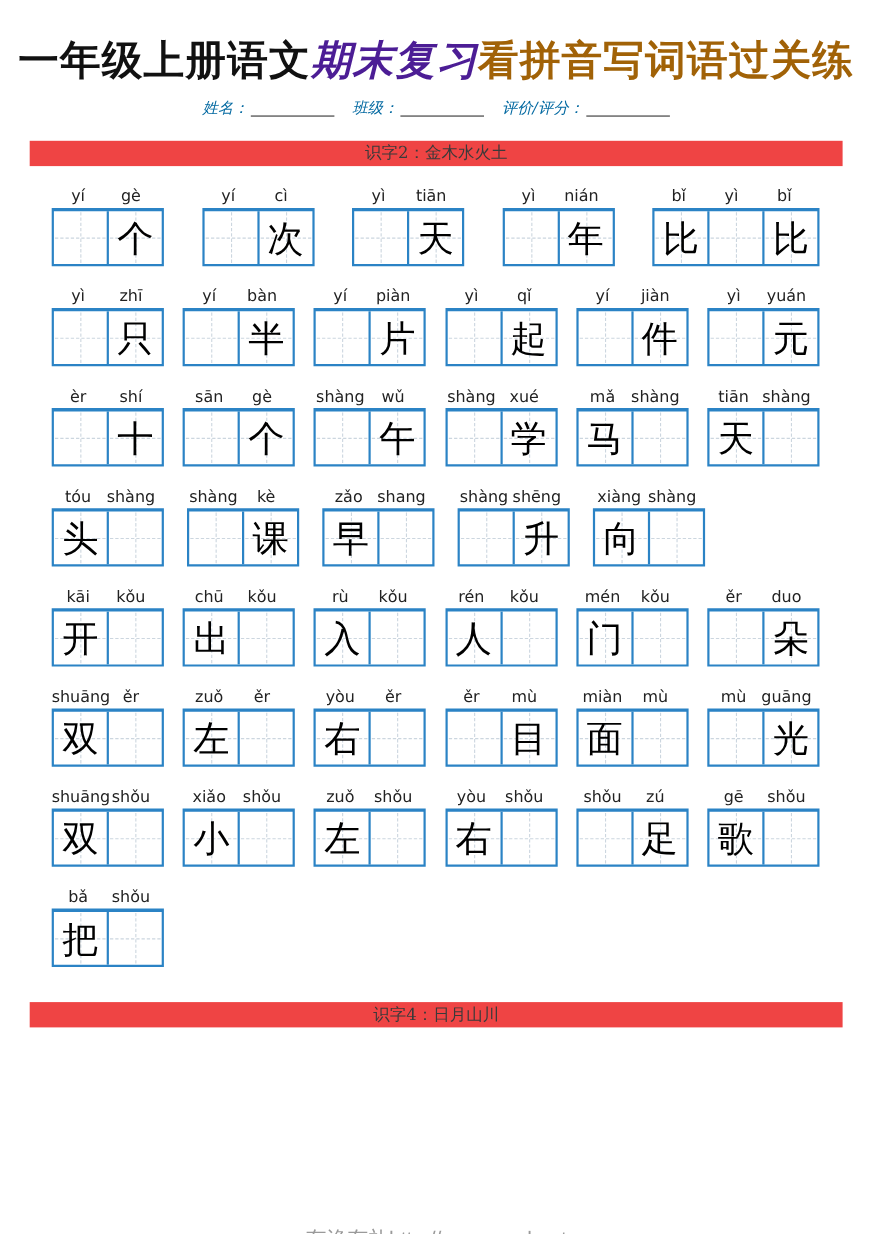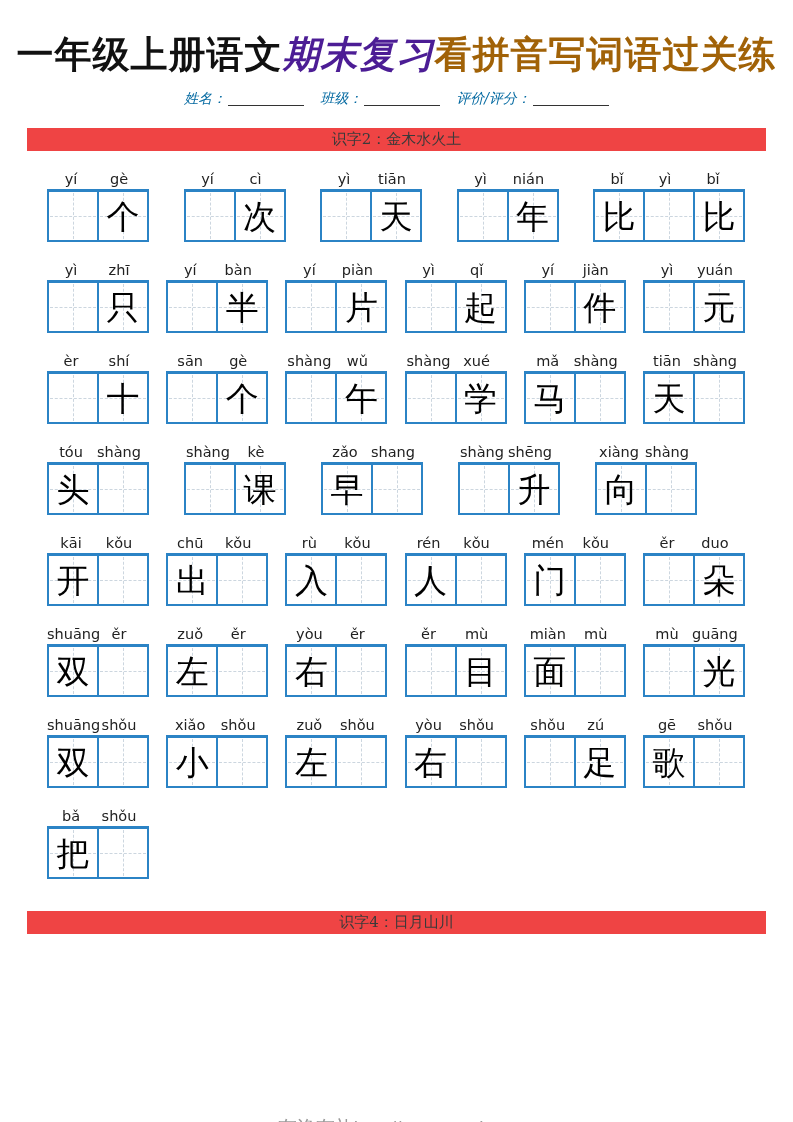--- a/index.html
+++ b/index.html
@@ -34,21 +34,21 @@
     background:#ef4444;text-align:center;
     font-size:15px;color:#3a3a3a;
     font-family:"DejaVu Serif","Liberation Serif",serif;
   }
   .section-bar.first{margin-top:20px;}
   
   .row{
     display:flex;margin:0 48px 18px 47px;align-items:flex-end;
   }
   .row.spread{justify-content:space-between;}
-  .row.packed{justify-content:flex-start;gap:35px;}
+  .row.packed{justify-content:flex-start;gap:21px;}
   .block{display:flex;flex-direction:column;}
   .pinyin-row{display:flex;height:20px;}
   .pinyin{
     width:48px;text-align:center;font-size:14.5px;color:#222;
     font-family:"DejaVu Sans","Liberation Sans",sans-serif;
     white-space:nowrap;line-height:20px;
   }
   .cells{
     display:flex;
     border:2px solid #2b83c5;border-top-width:3px;

